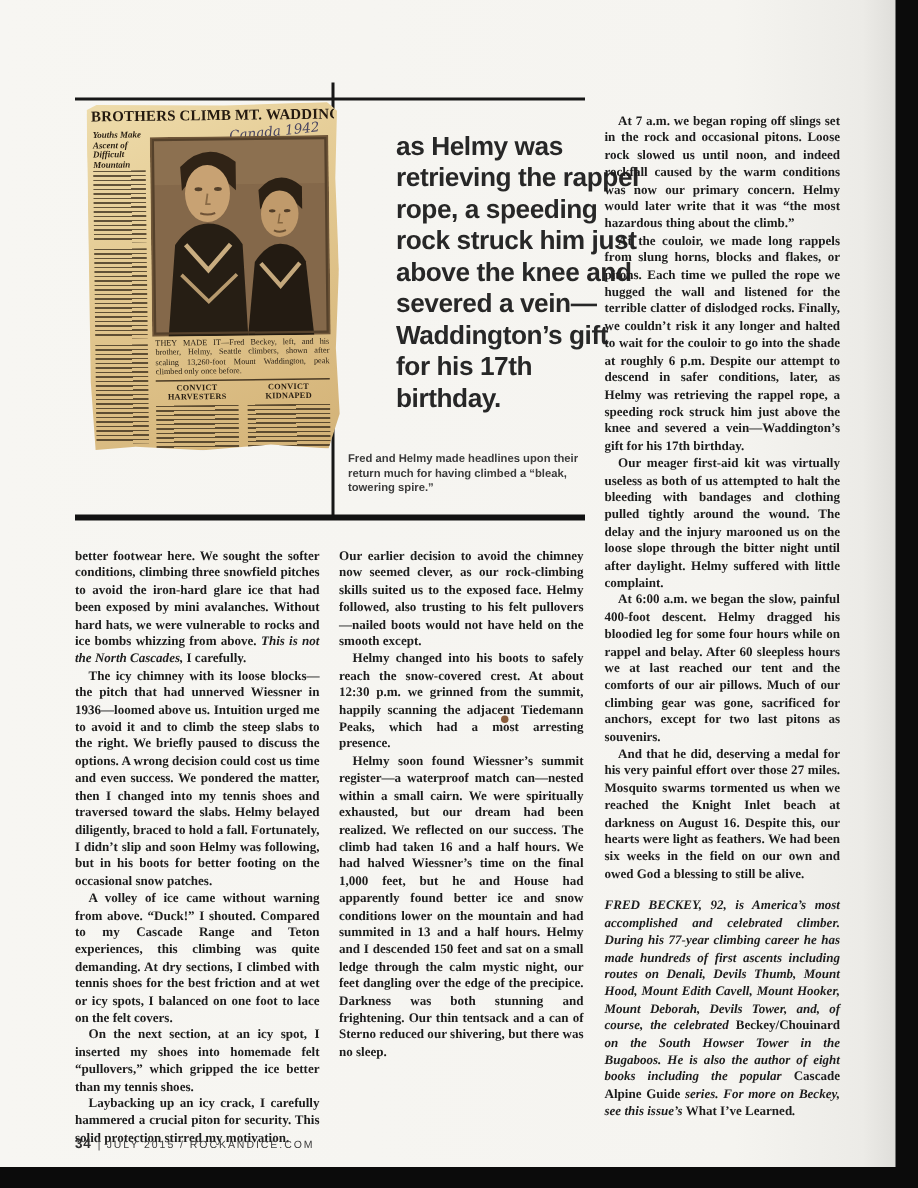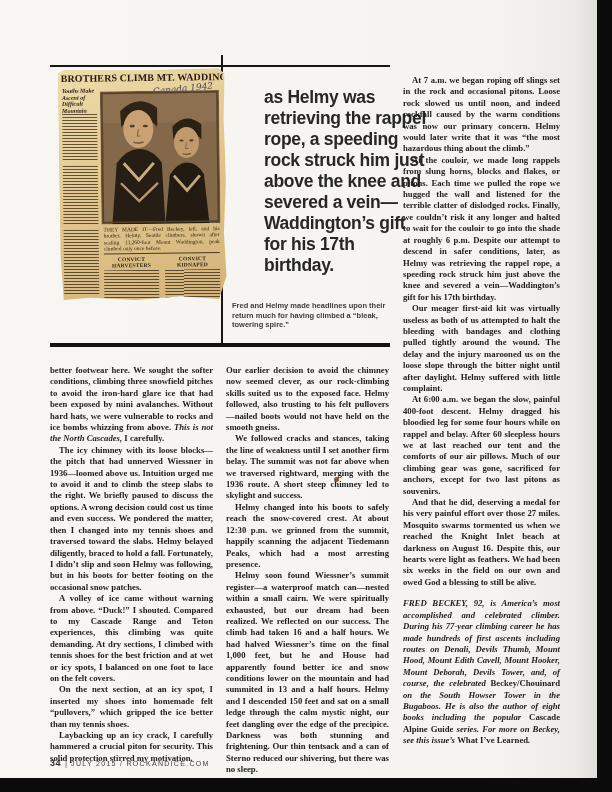--- a/index.html
+++ b/index.html
@@ -141,22 +141,21 @@
   <div class="pq-caption">Fred and Helmy made headlines upon their return much for having climbed a “bleak, towering spire.”</div>
 
   <div class="col col1">
       <p class="body-p"><span>better footwear here. We sought the softer conditions, climbing three snowfield pitches to avoid the iron-hard glare ice that had been exposed by mini avalanches. Without hard hats, we were vulnerable to rocks and ice bombs whizzing from above. </span><em>This is not the North Cascades,</em><span> I carefully.</span></p>
       <p class="body-p indent"><span>The icy chimney with its loose blocks—the pitch that had unnerved Wiessner in 1936—loomed above us. Intuition urged me to avoid it and to climb the steep slabs to the right. We briefly paused to discuss the options. A wrong decision could cost us time and even success. We pondered the matter, then I changed into my tennis shoes and traversed toward the slabs. Helmy belayed diligently, braced to hold a fall. Fortunately, I didn’t slip and soon Helmy was following, but in his boots for better footing on the occasional snow patches.</span></p>
       <p class="body-p indent"><span>A volley of ice came without warning from above. “Duck!” I shouted. Compared to my Cascade Range and Teton experiences, this climbing was quite demanding. At dry sections, I climbed with tennis shoes for the best friction and at wet or icy spots, I balanced on one foot to lace on the felt covers.</span></p>
       <p class="body-p indent"><span>On the next section, at an icy spot, I inserted my shoes into homemade felt “pullovers,” which gripped the ice better than my tennis shoes.</span></p>
       <p class="body-p indent"><span>Laybacking up an icy crack, I carefully hammered a crucial piton for security. This solid protection stirred my motivation.</span></p>
     </div>
   <div class="col col2">
-      <p class="body-p"><span>Our earlier decision to avoid the chimney now seemed clever, as our rock-climbing skills suited us to the exposed face. Helmy followed, also trusting to his felt pullovers—nailed boots would not have held on the smooth gneiss.</span></p>
-      <p class="body-p indent"><span>We followed cracks and stances, taking the line of weakness until I set another firm belay. The summit was not far above when we traversed rightward, merging with the 1936 route. A short steep chimney led to skylight and success.</span></p>
+      <p class="body-p"><span>Our earlier decision to avoid the chimney now seemed clever, as our rock-climbing skills suited us to the exposed face. Helmy followed, also trusting to his felt pullovers—nailed boots would not have held on the smooth except.</span></p>
       <p class="body-p indent"><span>Helmy changed into his boots to safely reach the snow-covered crest. At about 12:30 p.m. we grinned from the summit, happily scanning the adjacent Tiedemann Peaks, which had a most arresting presence.</span></p>
       <p class="body-p indent"><span>Helmy soon found Wiessner’s summit register—a waterproof match can—nested within a small cairn. We were spiritually exhausted, but our dream had been realized. We reflected on our success. The climb had taken 16 and a half hours. We had halved Wiessner’s time on the final 1,000 feet, but he and House had apparently found better ice and snow conditions lower on the mountain and had summited in 13 and a half hours. Helmy and I descended 150 feet and sat on a small ledge through the calm mystic night, our feet dangling over the edge of the precipice. Darkness was both stunning and frightening. Our thin tentsack and a can of Sterno reduced our shivering, but there was no sleep.</span></p>
     </div>
   <div class="col col3">
       <p class="body-p indent"><span>At 7 a.m. we began roping off slings set in the rock and occasional pitons. Loose rock slowed us until noon, and indeed rockfall caused by the warm conditions was now our primary concern. Helmy would later write that it was “the most hazardous thing about the climb.”</span></p>
       <p class="body-p indent"><span>At the couloir, we made long rappels from slung horns, blocks and flakes, or pitons. Each time we pulled the rope we hugged the wall and listened for the terrible clatter of dislodged rocks. Finally, we couldn’t risk it any longer and halted to wait for the couloir to go into the shade at roughly 6 p.m. Despite our attempt to descend in safer conditions, later, as Helmy was retrieving the rappel rope, a speeding rock struck him just above the knee and severed a vein—Waddington’s gift for his 17th birthday.</span></p>
       <p class="body-p indent"><span>Our meager first-aid kit was virtually useless as both of us attempted to halt the bleeding with bandages and clothing pulled tightly around the wound. The delay and the injury marooned us on the loose slope through the bitter night until after daylight. Helmy suffered with little complaint.</span></p>
       <p class="body-p indent"><span>At 6:00 a.m. we began the slow, painful 400-foot descent. Helmy dragged his bloodied leg for some four hours while on rappel and belay. After 60 sleepless hours we at last reached our tent and the comforts of our air pillows. Much of our climbing gear was gone, sacrificed for anchors, except for two last pitons as souvenirs.</span></p>
       <p class="body-p indent"><span>And that he did, deserving a medal for his very painful effort over those 27 miles. Mosquito swarms tormented us when we reached the Knight Inlet beach at darkness on August 16. Despite this, our hearts were light as feathers. We had been six weeks in the field on our own and owed God a blessing to still be alive.</span></p>
       <p class="body-p space-before"><em>FRED BECKEY, 92, is America’s most accomplished and celebrated climber. During his 77-year climbing career he has made hundreds of first ascents including routes on Denali, Devils Thumb, Mount Hood, Mount Edith Cavell, Mount Hooker, Mount Deborah, Devils Tower, and, of course, the celebrated </em><span>Beckey/Chouinard</span><em> on the South Howser Tower in the Bugaboos. He is also the author of eight books including the popular </em><span>Cascade Alpine Guide</span><em> series. For more on Beckey, see this issue’s </em><span>What I’ve Learned</span><em>.</em></p>

